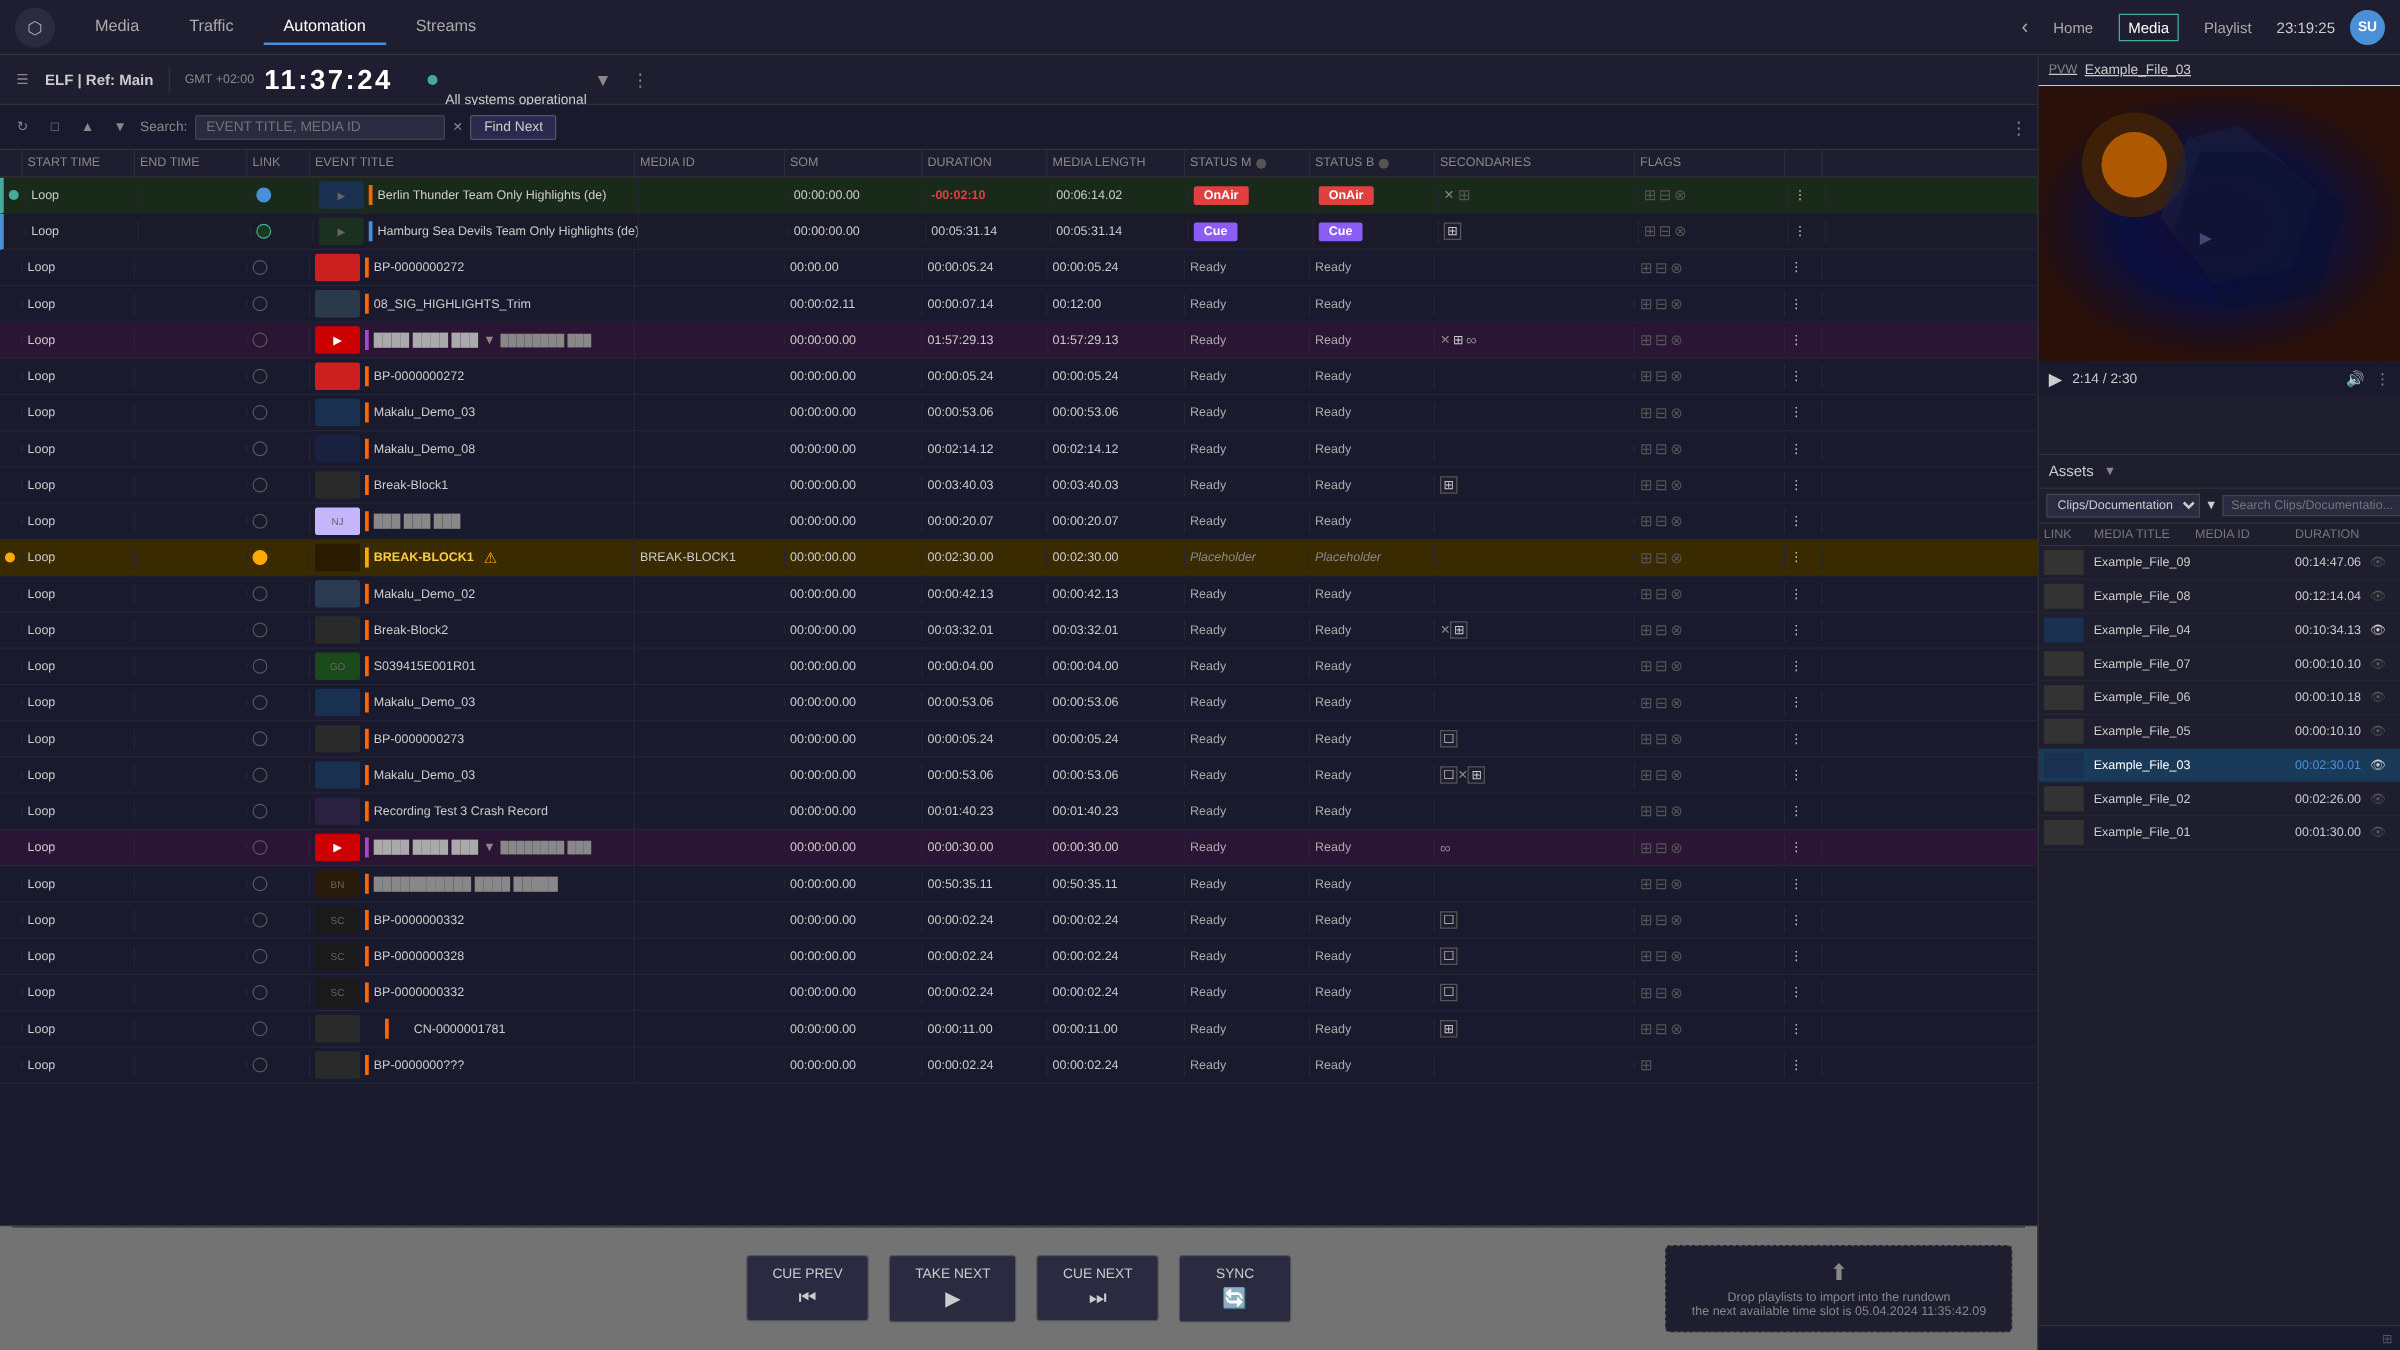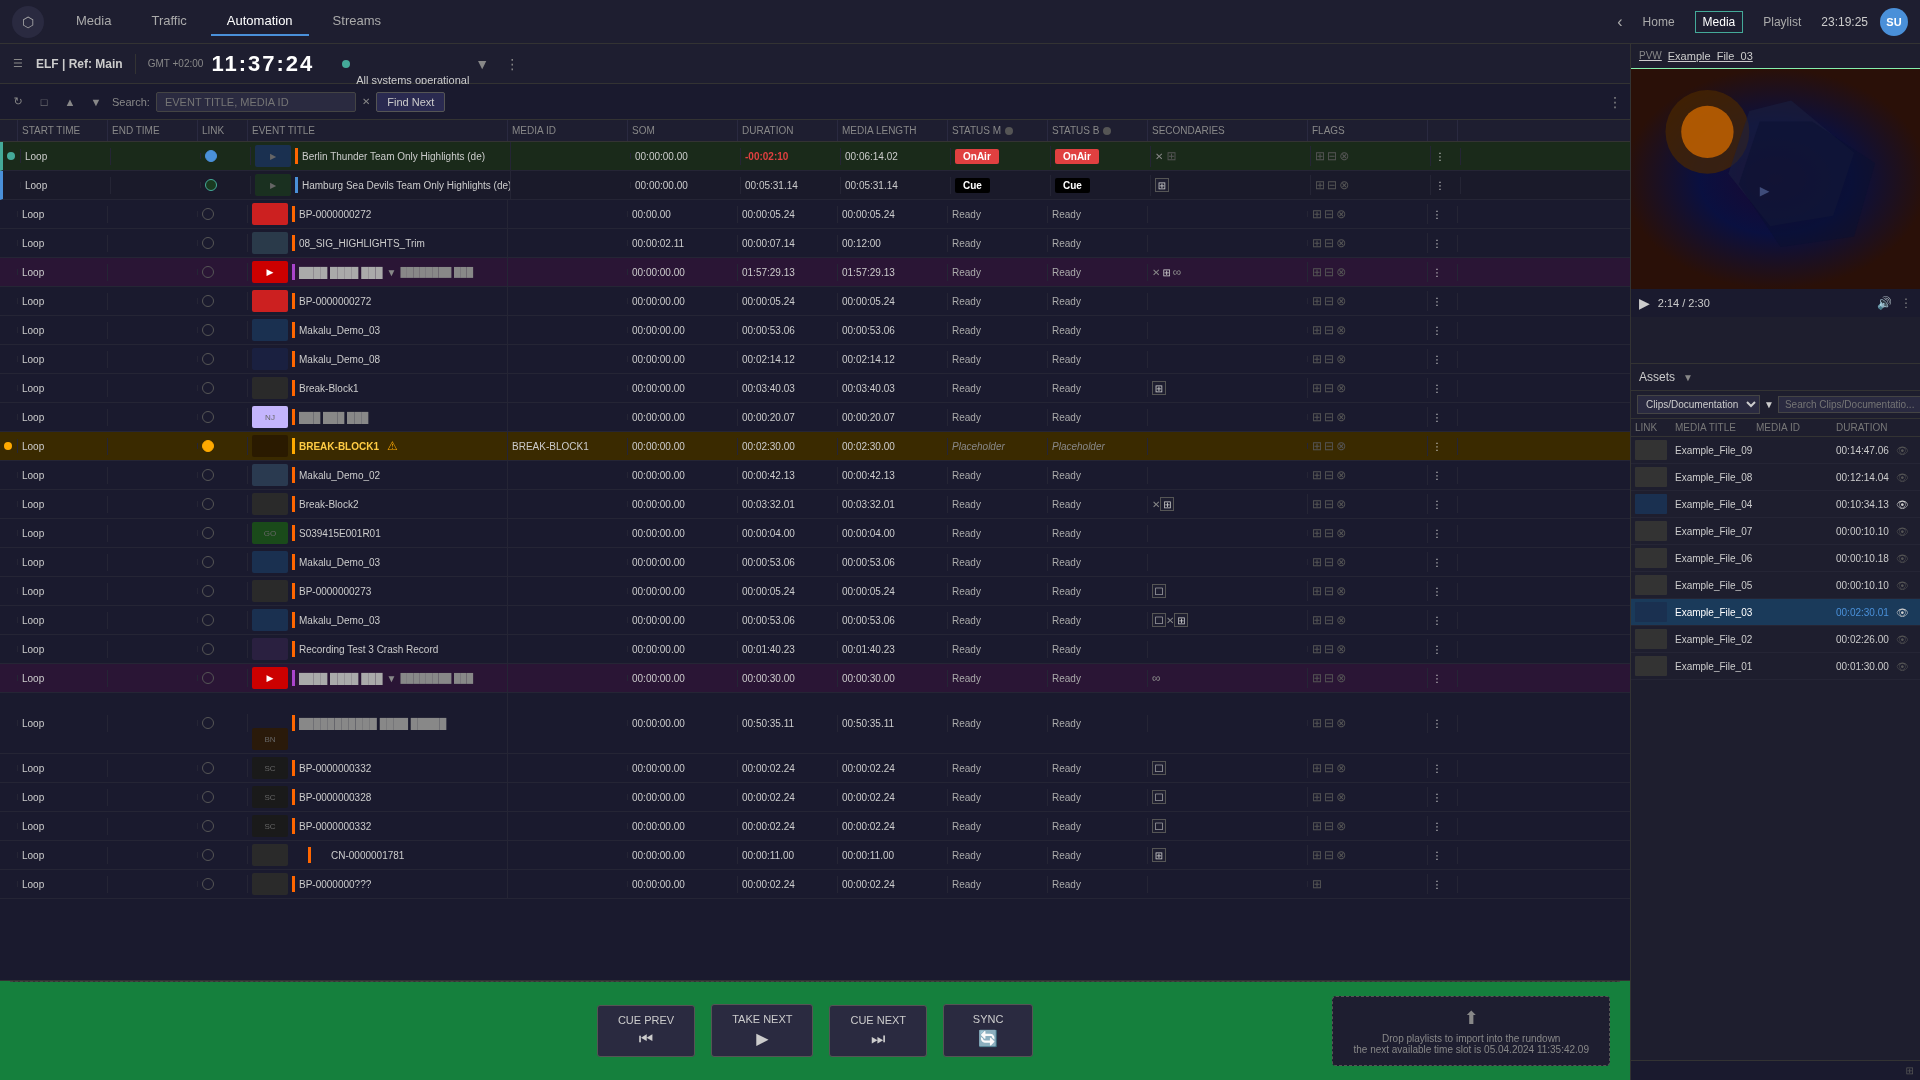--- a/index.html
+++ b/index.html
@@ -49,41 +49,41 @@
     .th.sortable { cursor: pointer; }
     .th .dot { width: 8px; height: 8px; background: #555; border-radius: 50%; margin-left: 4px; }
 
     .table-row { display: grid; grid-template-columns: 18px 90px 90px 50px 260px 120px 110px 100px 110px 100px 100px 160px 120px 30px; border-bottom: 1px solid #252535; min-height: 28px; align-items: center; }
     .table-row.on-air { background: #1a2a1a; border-left: 3px solid #4a9; }
     .table-row.cue-row { background: #1a1a2a; border-left: 3px solid #4a90d9; }
     .table-row.break-block { background: #3a2a00; }
     .td { padding: 3px 4px; color: #ccc; font-size: 10px; overflow: hidden; text-overflow: ellipsis; white-space: nowrap; border-right: 1px solid #252535; display: flex; align-items: center; }
     .status-badge { padding: 2px 8px; border-radius: 2px; font-size: 10px; font-weight: bold; color: #fff; }
     .status-onair { background: #e04040; }
-    .status-cue { background: #000000; text-align: right; }
+    .status-cue { background: #8b5cf6; text-align: right; }
     .status-ready { background: transparent; color: #aaa; }
     .status-placeholder { background: transparent; color: #888; font-style: italic; }
     .duration-red { color: #e04040; font-weight: bold; }
     .thumb { width: 36px; height: 22px; background: #333; border-radius: 2px; overflow: hidden; display: flex; align-items: center; justify-content: center; font-size: 8px; color: #666; flex-shrink: 0; }
     .thumb-blue { background: #1a3050; }
     .thumb-red-logo { background: #cc0000; }
     .title-bar { width: 3px; height: 16px; background: #ff6600; flex-shrink: 0; }
     .title-bar.yellow { background: #ffaa00; }
     .title-bar.blue { background: #4a90d9; }
     .title-bar.purple { background: #aa44cc; }
     .row-circle { width: 12px; height: 12px; border-radius: 50%; border: 1px solid #555; display: flex; align-items: center; justify-content: center; flex-shrink: 0; }
     .row-circle.active { border-color: #4a9; background: #1a3a20; }
     .row-circle.blue-active { border-color: #4a90d9; background: #4a90d9; }
     .warning-icon { color: #ffaa00; font-size: 12px; margin-left: 4px; }
     .flags-area { display: flex; align-items: center; gap: 2px; }
     .flag-icon { font-size: 12px; color: #555; cursor: pointer; }
     .dropdown-arrow { color: #888; font-size: 10px; }
 
     
-    .transport-bar { height: 100px; background: #15803d; border-top: 1px solid #333; display: flex; align-items: center; justify-content: center; gap: 16px; padding: 0 16px; position: relative; }
+    .transport-bar { height: 100px; background: #737373; border-top: 1px solid #333; display: flex; align-items: center; justify-content: center; gap: 16px; padding: 0 16px; position: relative; }
     .transport-btn { background: #2a2a40; border: 1px solid #555; color: #ccc; padding: 8px 20px; font-size: 11px; cursor: pointer; border-radius: 3px; display: flex; flex-direction: column; align-items: center; gap: 4px; min-width: 90px; }
     .transport-btn .btn-label { font-size: 11px; color: #ccc; }
     .transport-btn .btn-icon { font-size: 16px; color: #ccc; }
     .drop-area { position: absolute; right: 20px; top: 50%; transform: translateY(-50%); background: #1e1e30; border: 1px dashed #555; padding: 10px 20px; text-align: center; color: #888; font-size: 10px; border-radius: 4px; }
 
     
     .right-panel { width: 290px; background: #1e1e2e; border-left: 1px solid #333; display: flex; flex-direction: column; }
     .right-top { height: 320px; border-bottom: 1px solid #333; position: relative; }
     .pvw-label { position: absolute; top: 8px; left: 8px; color: #888; font-size: 10px; z-index: 2; }
     .pvw-title { position: absolute; top: 8px; left: 40px; color: #ccc; font-size: 11px; z-index: 2; }
@@ -828,21 +828,21 @@
       </div>
 
       <div class="table-row">
         <div class="td"></div>
         <div class="td">Loop</div>
         <div class="td"></div>
         <div class="td">
             <div class="row-circle"></div>
           </div>
         <div class="td" style="gap:4px;">
-          <div class="thumb" style="background:#2a1a0a;margin-top:32px;">BN</div>
+          <div class="thumb" style="background:#2a1a0a;">BN</div>
           <div class="title-bar"></div>
           <span style="color:#888;">███████████ ████ █████</span>
         </div>
         <div class="td"></div>
         <div class="td">00:00:00.00</div>
         <div class="td">00:50:35.11</div>
         <div class="td">00:50:35.11</div>
         <div class="td">
             <span class="status-ready">Ready</span>
           </div>

